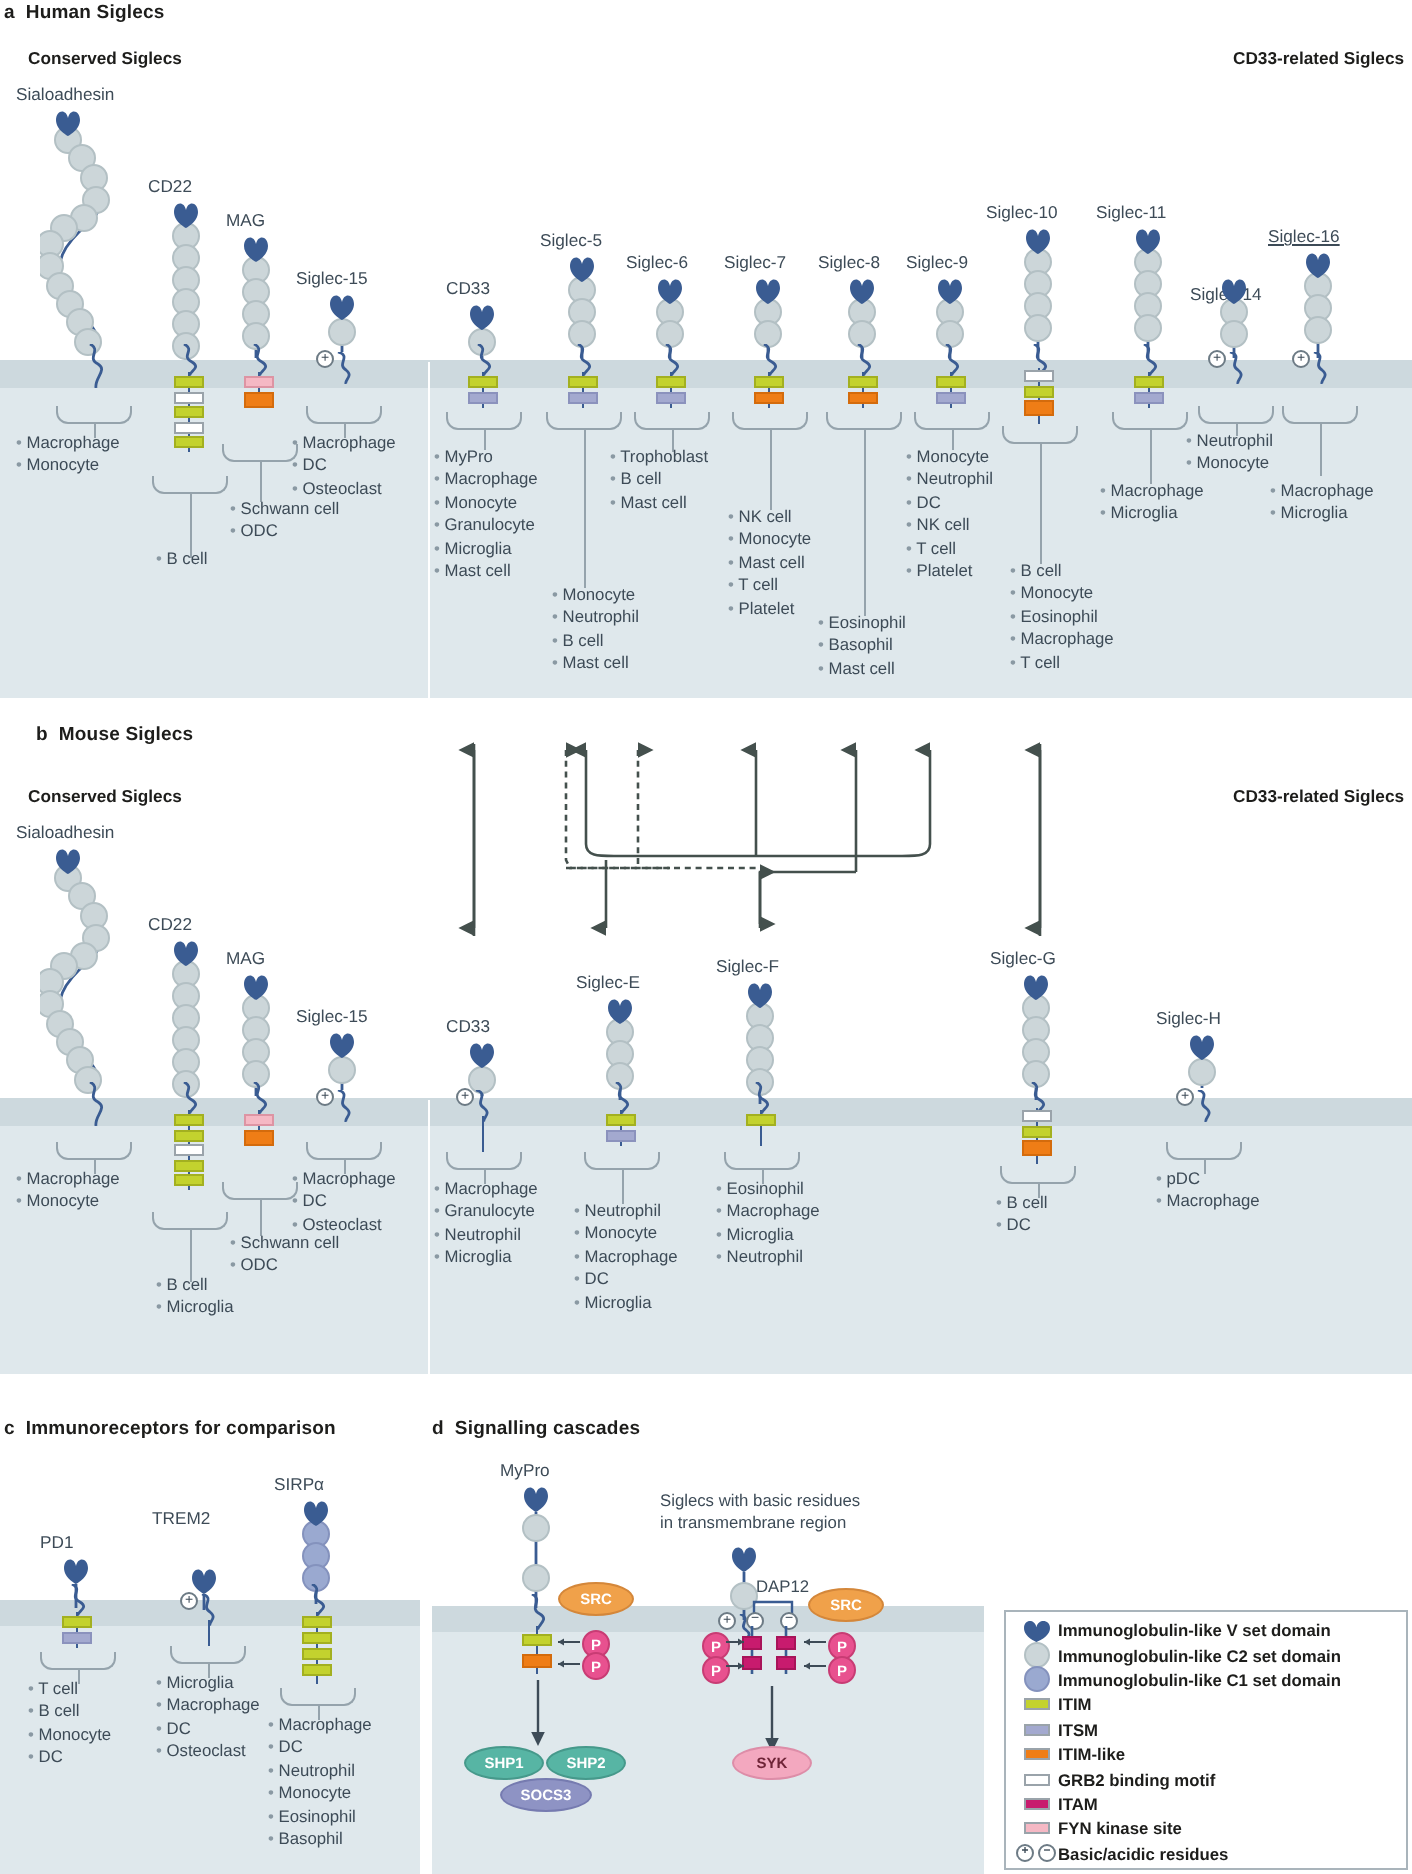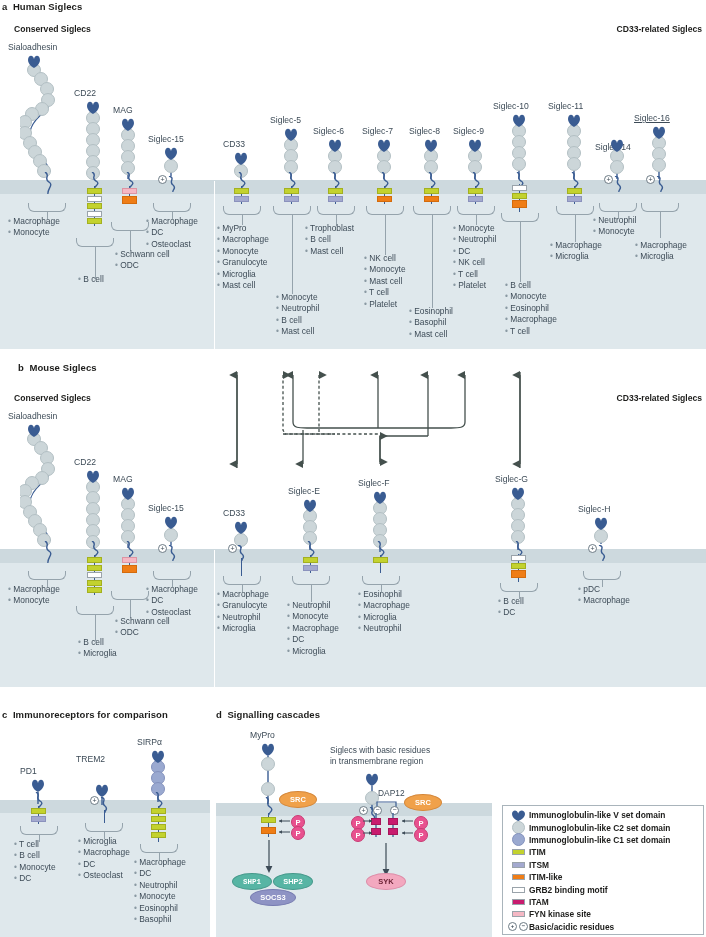--- a/index.html
+++ b/index.html
@@ -921,21 +921,21 @@
 <div class="abs pcirc" style="left:291px;top:826px;">
   <span>P</span>
   </div>
 <div class="abs" style="left:263px;top:840px;">
   <svg width="14" height="34" viewBox="0 0 14 34">
     <line x1="6" y1="0" x2="6" y2="28" stroke="#3d4b57" stroke-width="1.2"></line>
     <path d="M6 33 L2.6 26 L9.4 26 Z" fill="#3d4b57"></path>
   </svg>
 </div>
 <div class="abs oval" style="left:232px;top:873px;width:38px;height:15px;background:#57b5a4;border:1px solid #46998b;">
-  <span style="font-size:7.5px;font-family:Liberation Mono, monospace;">SHP1</span>
+  <span style="font-size:7.5px;">SHP1</span>
 </div>
 <div class="abs oval" style="left:273px;top:873px;width:38px;height:15px;background:#57b5a4;border:1px solid #46998b;">
   <span style="font-size:7.5px;">SHP2</span>
 </div>
 <div class="abs oval" style="left:250px;top:889px;width:44px;height:15px;background:#8e93c4;border:1px solid #767bb0;">
   <span style="font-size:7.5px;">SOCS3</span>
 </div>
 
 <div class="abs" style="left:330px;top:745px;font-size:8.4px;line-height:11px;white-space:nowrap;">
   <div>Siglecs with basic residues</div>

